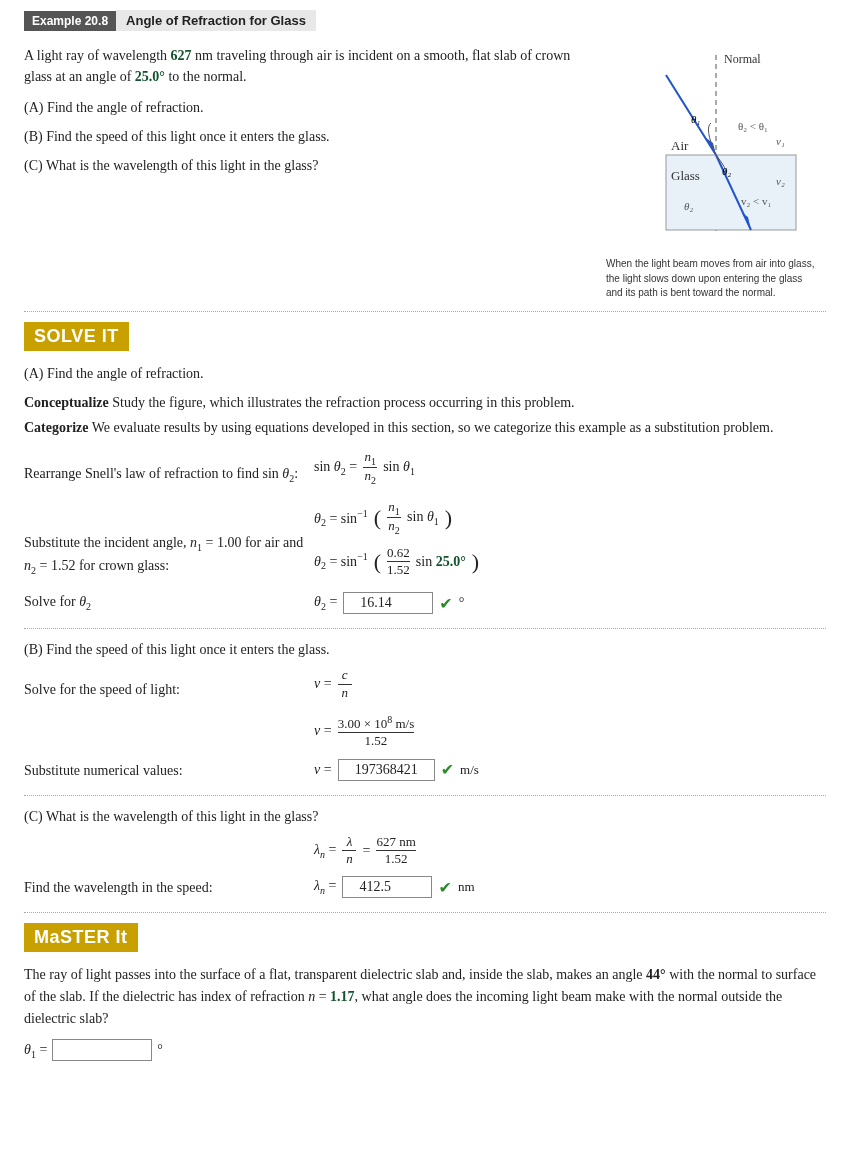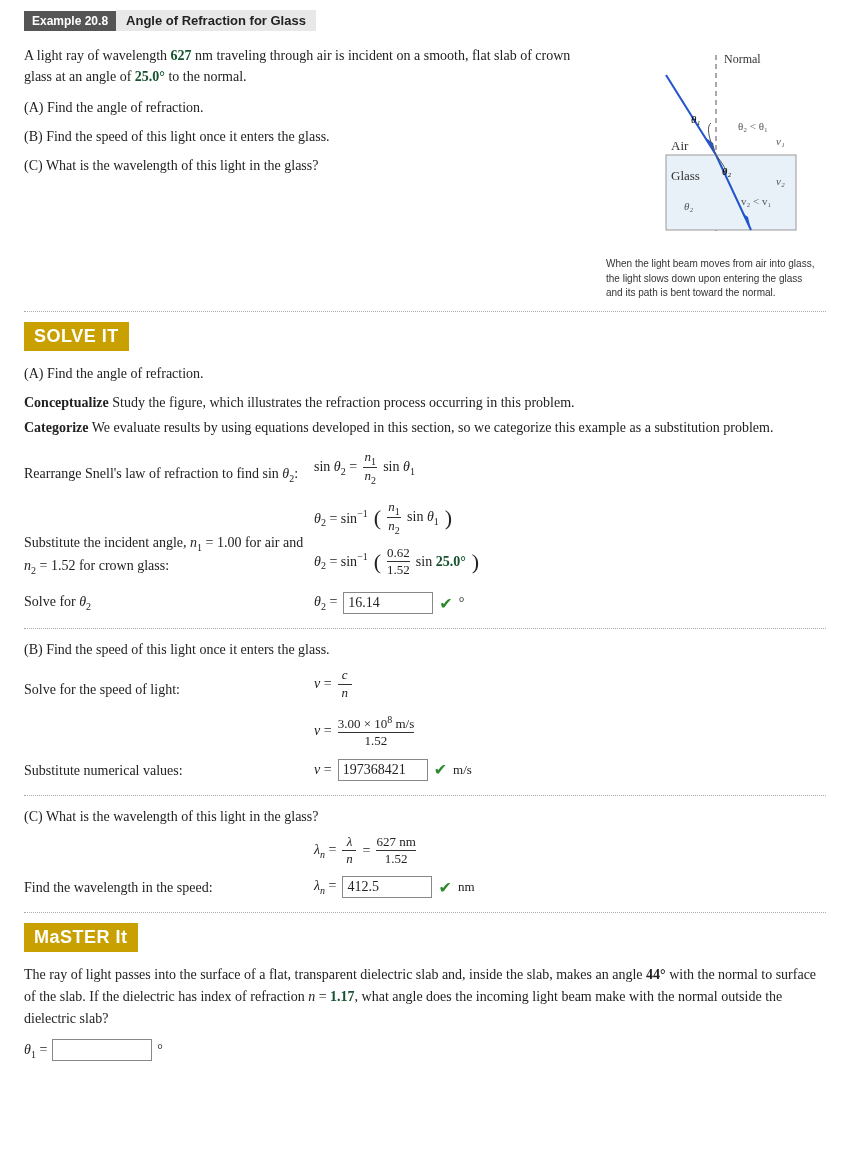--- a/index.html
+++ b/index.html
@@ -170,21 +170,21 @@
     }
     .math-text {
       font-size: 14px;
       font-family: Georgia, serif;
     }
 
     
     .answer-box {
       display: inline-block;
       border: 1px solid #888;
-      padding: 2px 4px;
+      padding: 2px 16px;
       min-width: 90px;
       font-size: 14px;
       background: #fff;
       font-family: Georgia, serif;
       vertical-align: middle;
     }
     .check-icon {
       color: #2a8a2a;
       font-size: 16px;
       vertical-align: middle;

